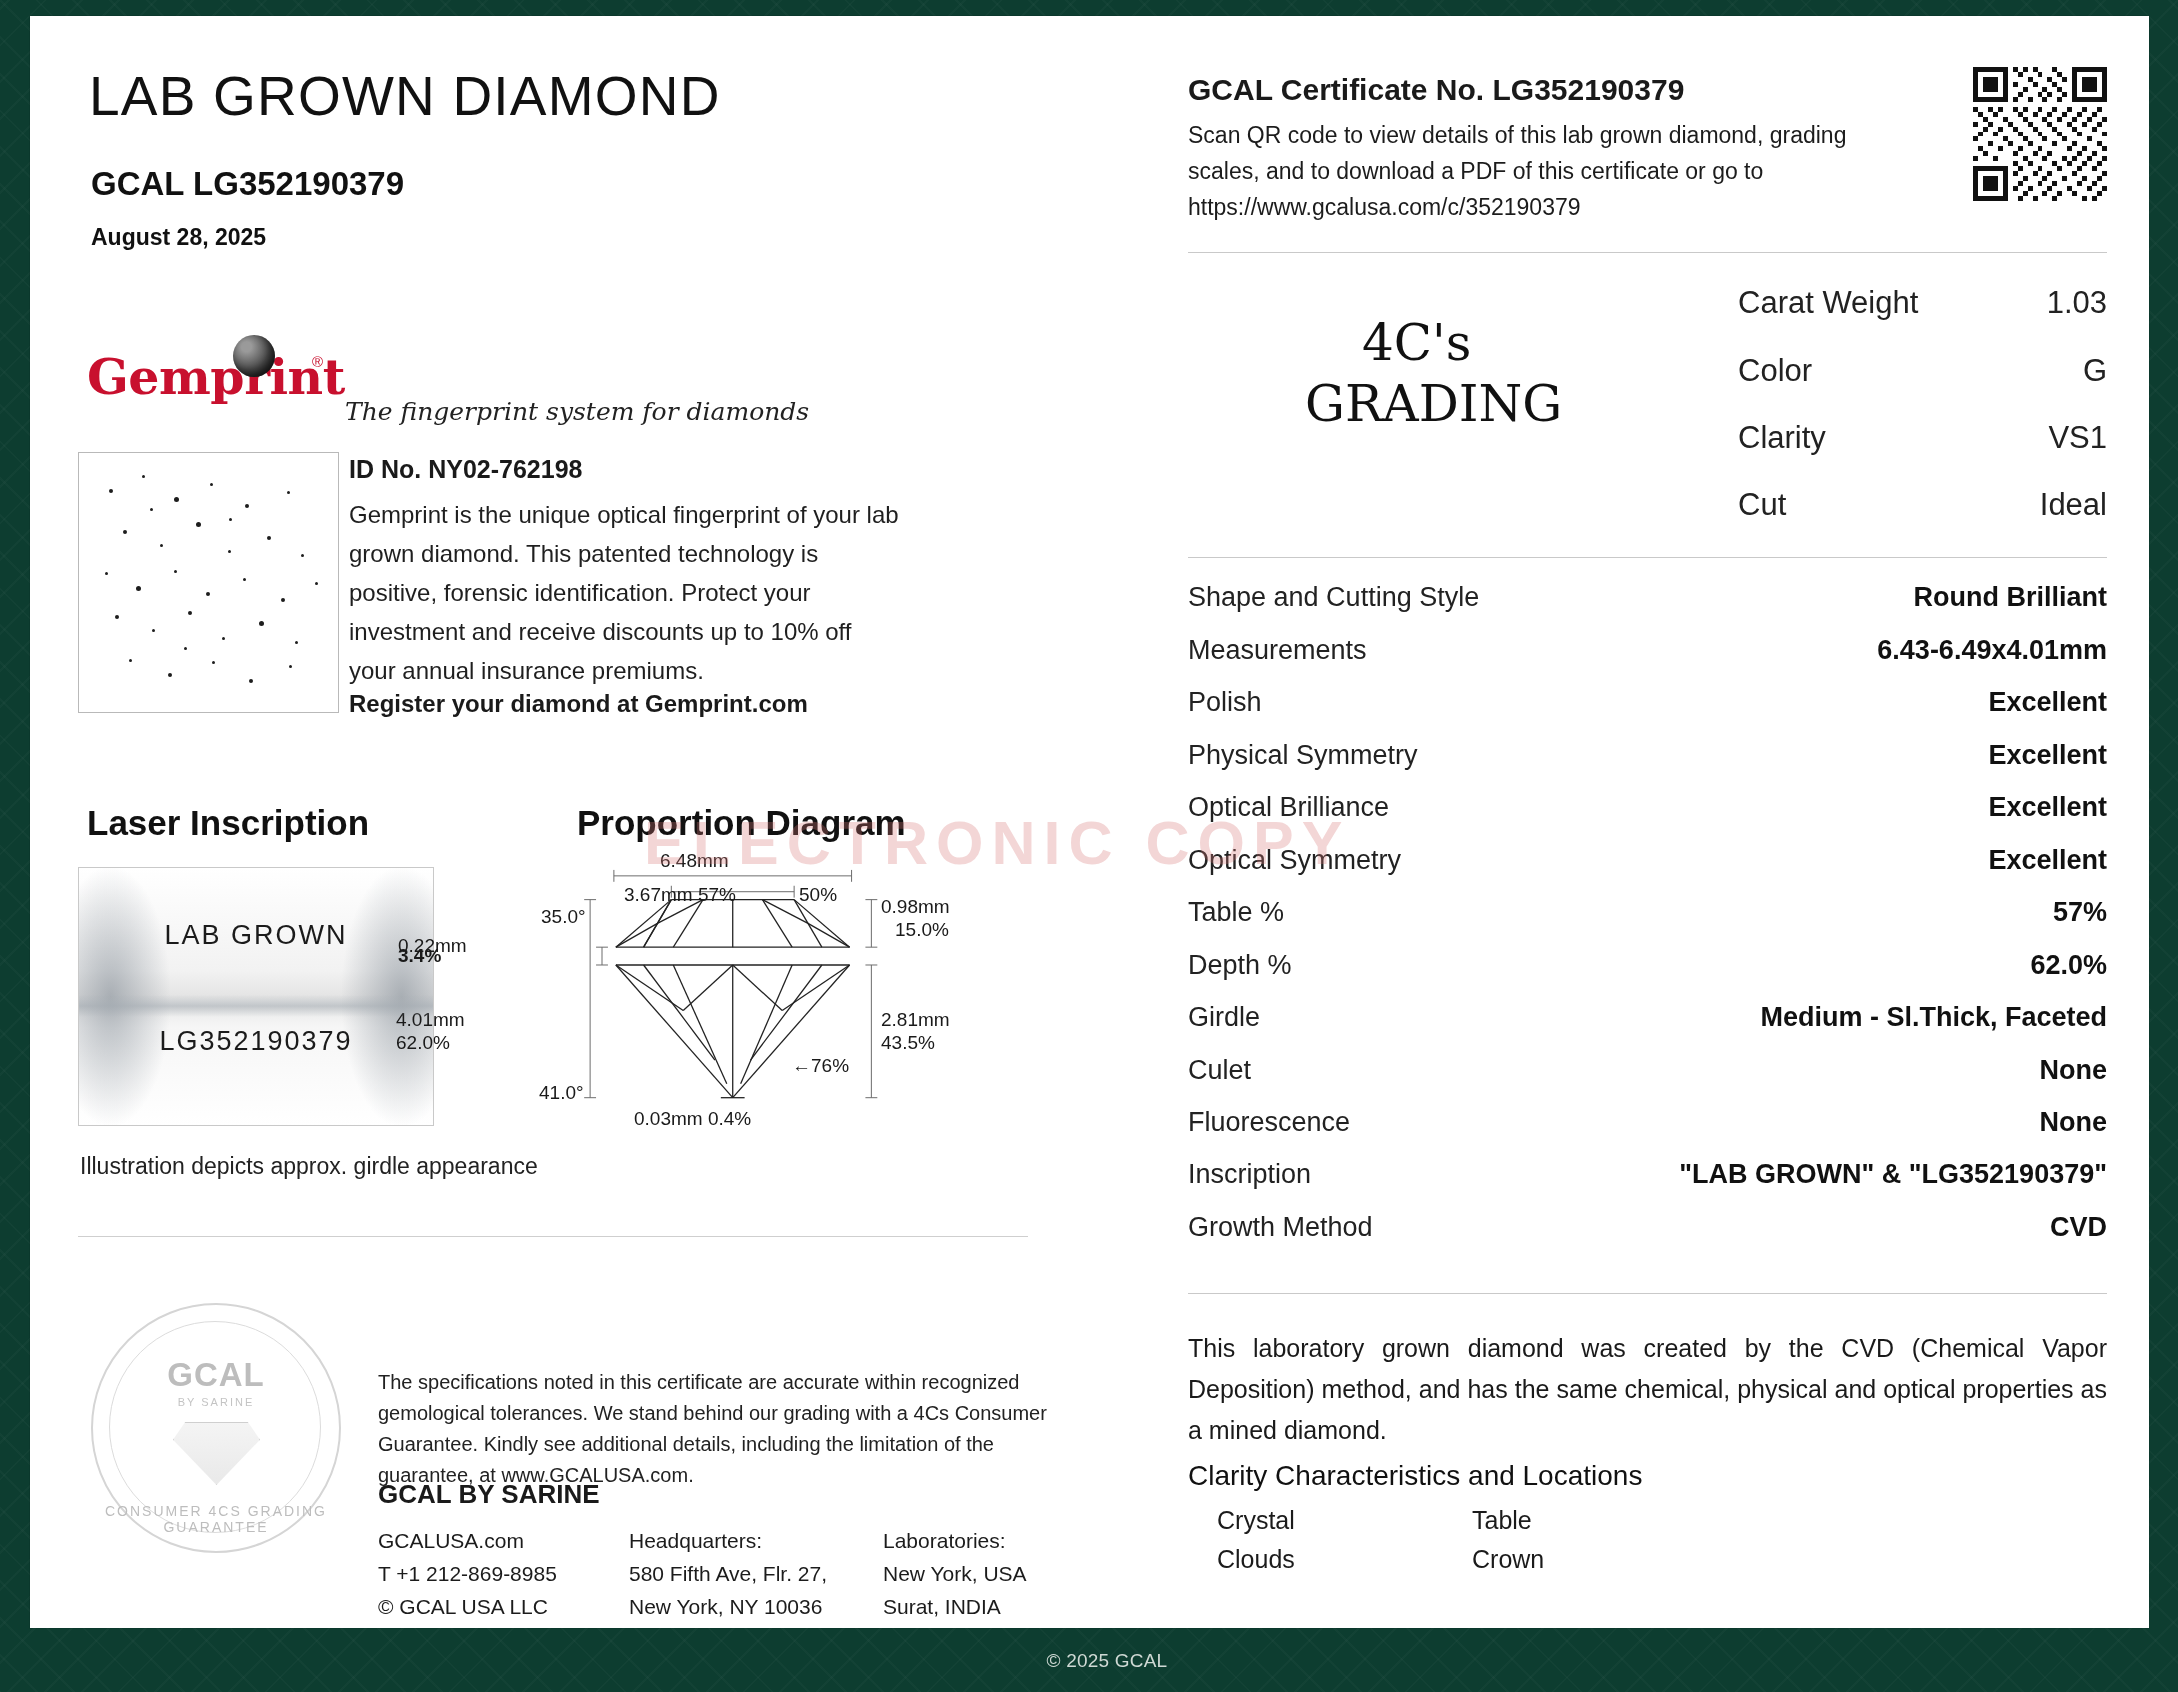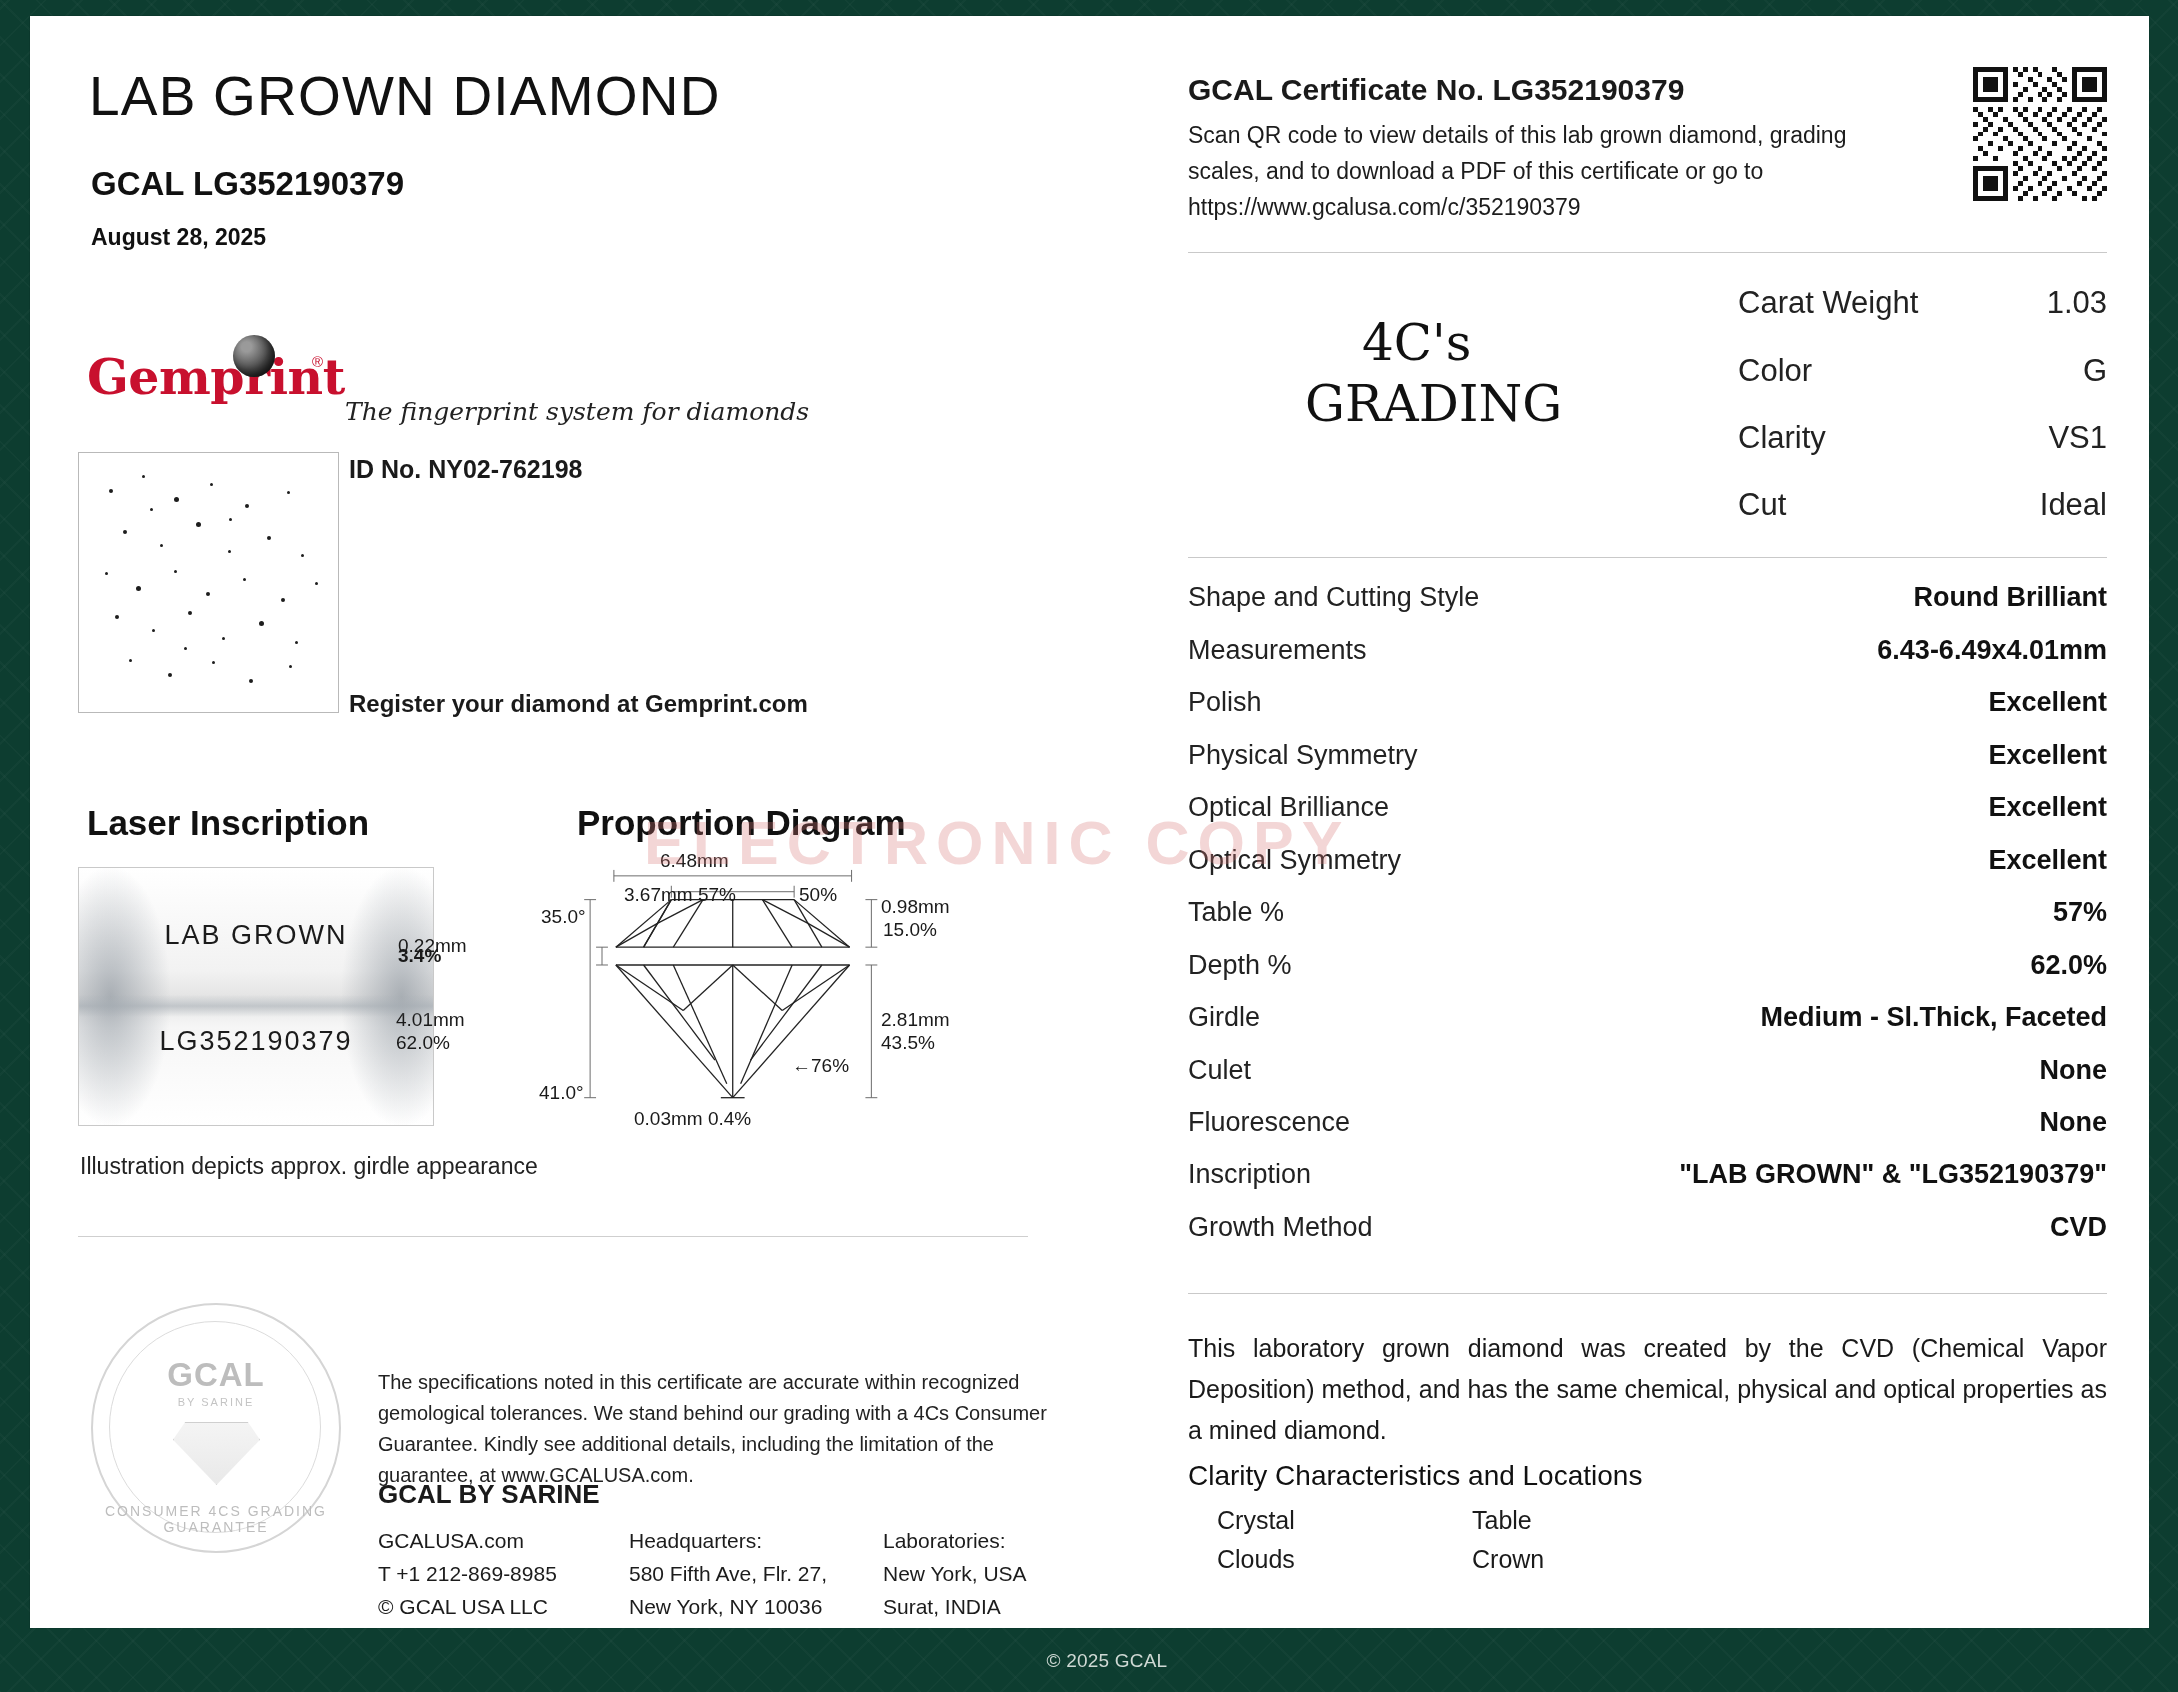--- a/index.html
+++ b/index.html
@@ -497,20 +497,21 @@
         <span class="fp-dot" style="left:89px;top:220px;width:4px;height:4px;"></span>
         <span class="fp-dot" style="left:133px;top:208px;width:3px;height:3px;"></span>
         <span class="fp-dot" style="left:170px;top:226px;width:4px;height:4px;"></span>
         <span class="fp-dot" style="left:210px;top:212px;width:3px;height:3px;"></span>
         <span class="fp-dot" style="left:71px;top:55px;width:3px;height:3px;"></span>
         <span class="fp-dot" style="left:150px;top:65px;width:3px;height:3px;"></span>
         <span class="fp-dot" style="left:105px;top:194px;width:3px;height:3px;"></span>
       </div>
 
       <div class="gp-id">ID No. NY02-762198</div>
+      <div class="gp-text">Gemprint is the unique optical fingerprint of your lab grown diamond. This patented technology is positive, forensic identification. Protect your investment and receive discounts up to 10% off your annual insurance premiums.</div>
       <div class="gp-register">Register your diamond at Gemprint.com</div>
 
       <div class="h2 laser-head">Laser Inscription</div>
       <div class="laser-box">
         <div class="laser-div"></div>
         <div class="laser-line l1">LAB GROWN</div>
         <div class="laser-line l2">LG352190379</div>
       </div>
       <div class="laser-caption">Illustration depicts approx. girdle appearance</div>
 
@@ -580,21 +581,21 @@
           </g>
         </svg>
 
         <div class="prop-label" style="left:165px;top:-12px;">6.48mm</div>
         <div class="prop-label" style="left:129px;top:22px;">3.67mm 57%</div>
         <div class="prop-label" style="left:304px;top:22px;">50%</div>
         <div class="prop-label" style="left:46px;top:44px;">35.0°</div>
         <div class="prop-label" style="left:-97px;top:73px;">0.22mm</div>
         <div class="prop-label" style="left:-97px;top:83px;font-weight:bold;">3.4%</div>
         <div class="prop-label" style="left:386px;top:34px;">0.98mm</div>
-        <div class="prop-label" style="left:388px;top:57px;text-align:right;">15.0%</div>
+        <div class="prop-label" style="left:400px;top:57px;text-align:right;">15.0%</div>
         <div class="prop-label" style="left:-99px;top:147px;">4.01mm</div>
         <div class="prop-label" style="left:-99px;top:170px;">62.0%</div>
         <div class="prop-label" style="left:386px;top:147px;">2.81mm</div>
         <div class="prop-label" style="left:386px;top:170px;">43.5%</div>
         <div class="prop-label" style="left:297px;top:193px;">←76%</div>
         <div class="prop-label" style="left:44px;top:220px;">41.0°</div>
         <div class="prop-label" style="left:139px;top:246px;">0.03mm 0.4%</div>
       </div>
 
       <div class="hr-left"></div>

